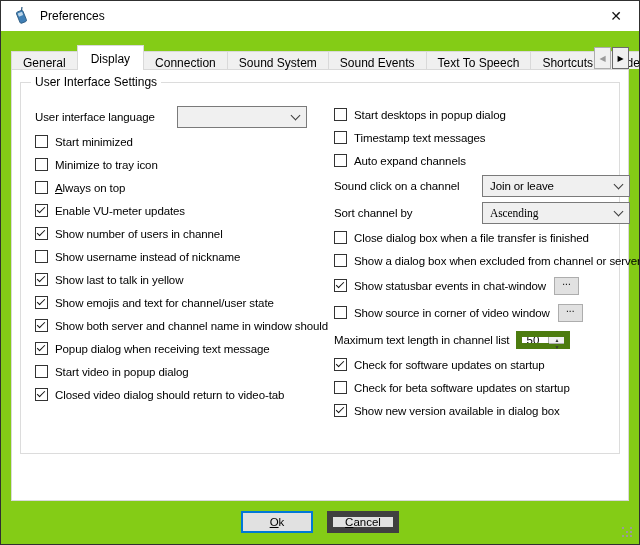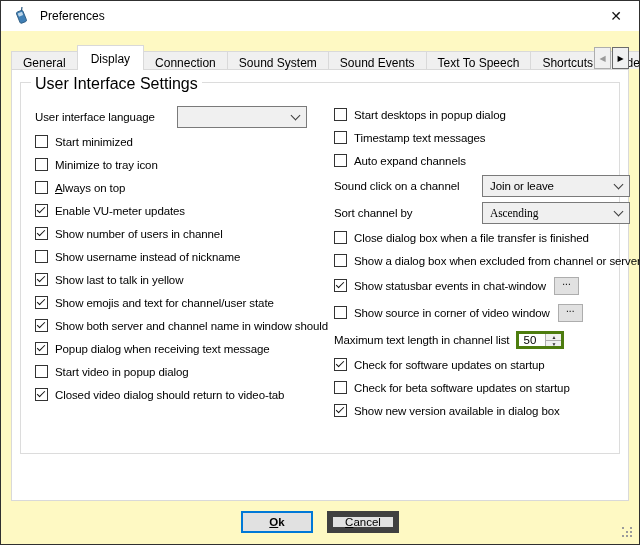--- a/index.html
+++ b/index.html
@@ -1,18 +1,18 @@
 <!DOCTYPE html>
 <html><head>
 <meta charset="utf-8">
 <style>
   html,body{margin:0;padding:0;background:#c8c8c8;}
   .window{
     position:relative;width:640px;height:545px;box-sizing:border-box;
-    background:#fef9c3;border:1px solid #303030;
+    background:#84cc16;border:1px solid #303030;
     font-family:"Liberation Sans",sans-serif;color:#000;overflow:hidden;
   }
   
   .titlebar{height:30px;background:#fff;display:flex;align-items:center;padding-left:11px;}
   .app-icon{width:18px;height:18px;flex:none;display:flex;}
   .title{margin-left:10px;font-size:12px;}
   .close-btn{margin-left:auto;width:46px;height:30px;display:flex;align-items:center;justify-content:center;font-size:14px;color:#111;cursor:default;}
   
   .tabbar{margin:14px 10px 0;height:24px;display:flex;align-items:flex-end;position:relative;z-index:2;}
   .tab{
@@ -25,21 +25,21 @@
   .tab-scrollers{position:absolute;right:0;bottom:0;display:flex;z-index:4;}
   .tab-scroller{
     box-sizing:border-box;width:17px;height:22px;background:#f0f0f0;border:1px solid #adadad;
     display:flex;align-items:center;justify-content:center;font-size:8px;color:#000;
   }
   .tab-scroller.disabled{color:#9a9a9a;}
   .tab-scroller.focused{border-color:#6b6b6b;margin-left:1px;}
   
   .tabpage{margin:0 10px;box-sizing:border-box;background:#fff;border:1px solid #d9d9d9;height:432px;position:relative;z-index:1;}
   .groupbox{position:absolute;left:8px;right:8px;top:12px;height:370px;border:1px solid #dcdcdc;}
-  .groupbox-title{position:absolute;top:-8px;left:10px;background:#fff;padding:0 4px;font-size:16px;white-space:nowrap;}
+  .groupbox-title{position:absolute;top:-8px;left:10px;background:#fff;padding:0 4px;font-size:12px;white-space:nowrap;}
   .columns{display:flex;padding:20px 4px 0 14px;gap:19px;}
   .col-left{width:272px;flex:none;}
   .col-right{flex:1;min-width:0;padding-left:8px;}
   
   .row{height:23px;display:flex;align-items:center;}
   .row.tall{height:27px;}
   .lbl{font-size:11.5px;letter-spacing:-0.1px;white-space:nowrap;}
   .cb{box-sizing:border-box;width:13px;height:13px;border:1px solid #333;background:#fff;margin-right:7px;position:relative;flex:none;}
   .cb[data-checked="true"]::after{
     content:"";position:absolute;left:1px;top:2px;width:7px;height:3px;
@@ -47,34 +47,34 @@
   }
   .combo{
     box-sizing:border-box;height:22px;border:1px solid #7a7a7a;background:#f0f0f0;
     display:flex;align-items:center;justify-content:space-between;padding:0 7px;font-size:11.5px;flex:none;
   }
   .chevron{width:6px;height:6px;border-right:1.3px solid #3c3c3c;border-bottom:1.3px solid #3c3c3c;transform:rotate(45deg);margin-top:-3px;flex:none;}
   .more-btn{
     box-sizing:border-box;margin-left:8px;width:25px;height:18px;background:#e1e1e1;border:1px solid #adadad;
     display:flex;align-items:flex-start;justify-content:center;font-size:10px;line-height:8px;flex:none;cursor:default;
   }
-  .spin{display:flex;margin-left:7px;box-sizing:border-box;border:3px solid #4d7c0f;height:18px;background:#fff;flex:none;}
+  .spin{display:flex;margin-left:7px;box-sizing:border-box;border:6px solid #4d7c0f;height:18px;background:#fff;flex:none;}
   .spin-value{width:22px;border:none;outline:none;font-family:inherit;font-size:11.5px;padding:0 0 0 4px;background:#fff;}
   .spin-btns{width:15px;display:flex;flex-direction:column;border-left:1px solid #adadad;background:#f0f0f0;}
   .spin-btn{flex:1;display:flex;align-items:center;justify-content:center;font-size:5px;color:#333;cursor:default;}
   .spin-btn.up{border-bottom:1px solid #adadad;}
   .u-first{display:inline-block;}
   .u-first::first-letter{text-decoration:underline;}
   
   .footer{display:flex;justify-content:center;gap:14px;margin-top:10px;}
   .btn{
     box-sizing:border-box;width:72px;height:22px;background:#e1e1e1;border:6px solid #404040;
     display:flex;align-items:center;justify-content:center;font-size:11.5px;cursor:default;
   }
-  .btn.default{border:2px solid #0078d7;font-weight:bold;}
+  .btn.default{border:2px solid #0078d7;}
   .grip{position:absolute;right:5px;bottom:5px;width:12px;height:12px;}
   .grip i{
     position:absolute;left:0;top:0;width:2px;height:2px;background:#9b9b9b;
     box-shadow:8px 0 0 #9b9b9b, 4px 4px 0 #9b9b9b, 8px 4px 0 #9b9b9b, 0 8px 0 #9b9b9b, 4px 8px 0 #9b9b9b, 8px 8px 0 #9b9b9b;
     transform:translate(0,0);
   }
 </style>
 </head>
 <body>
 

